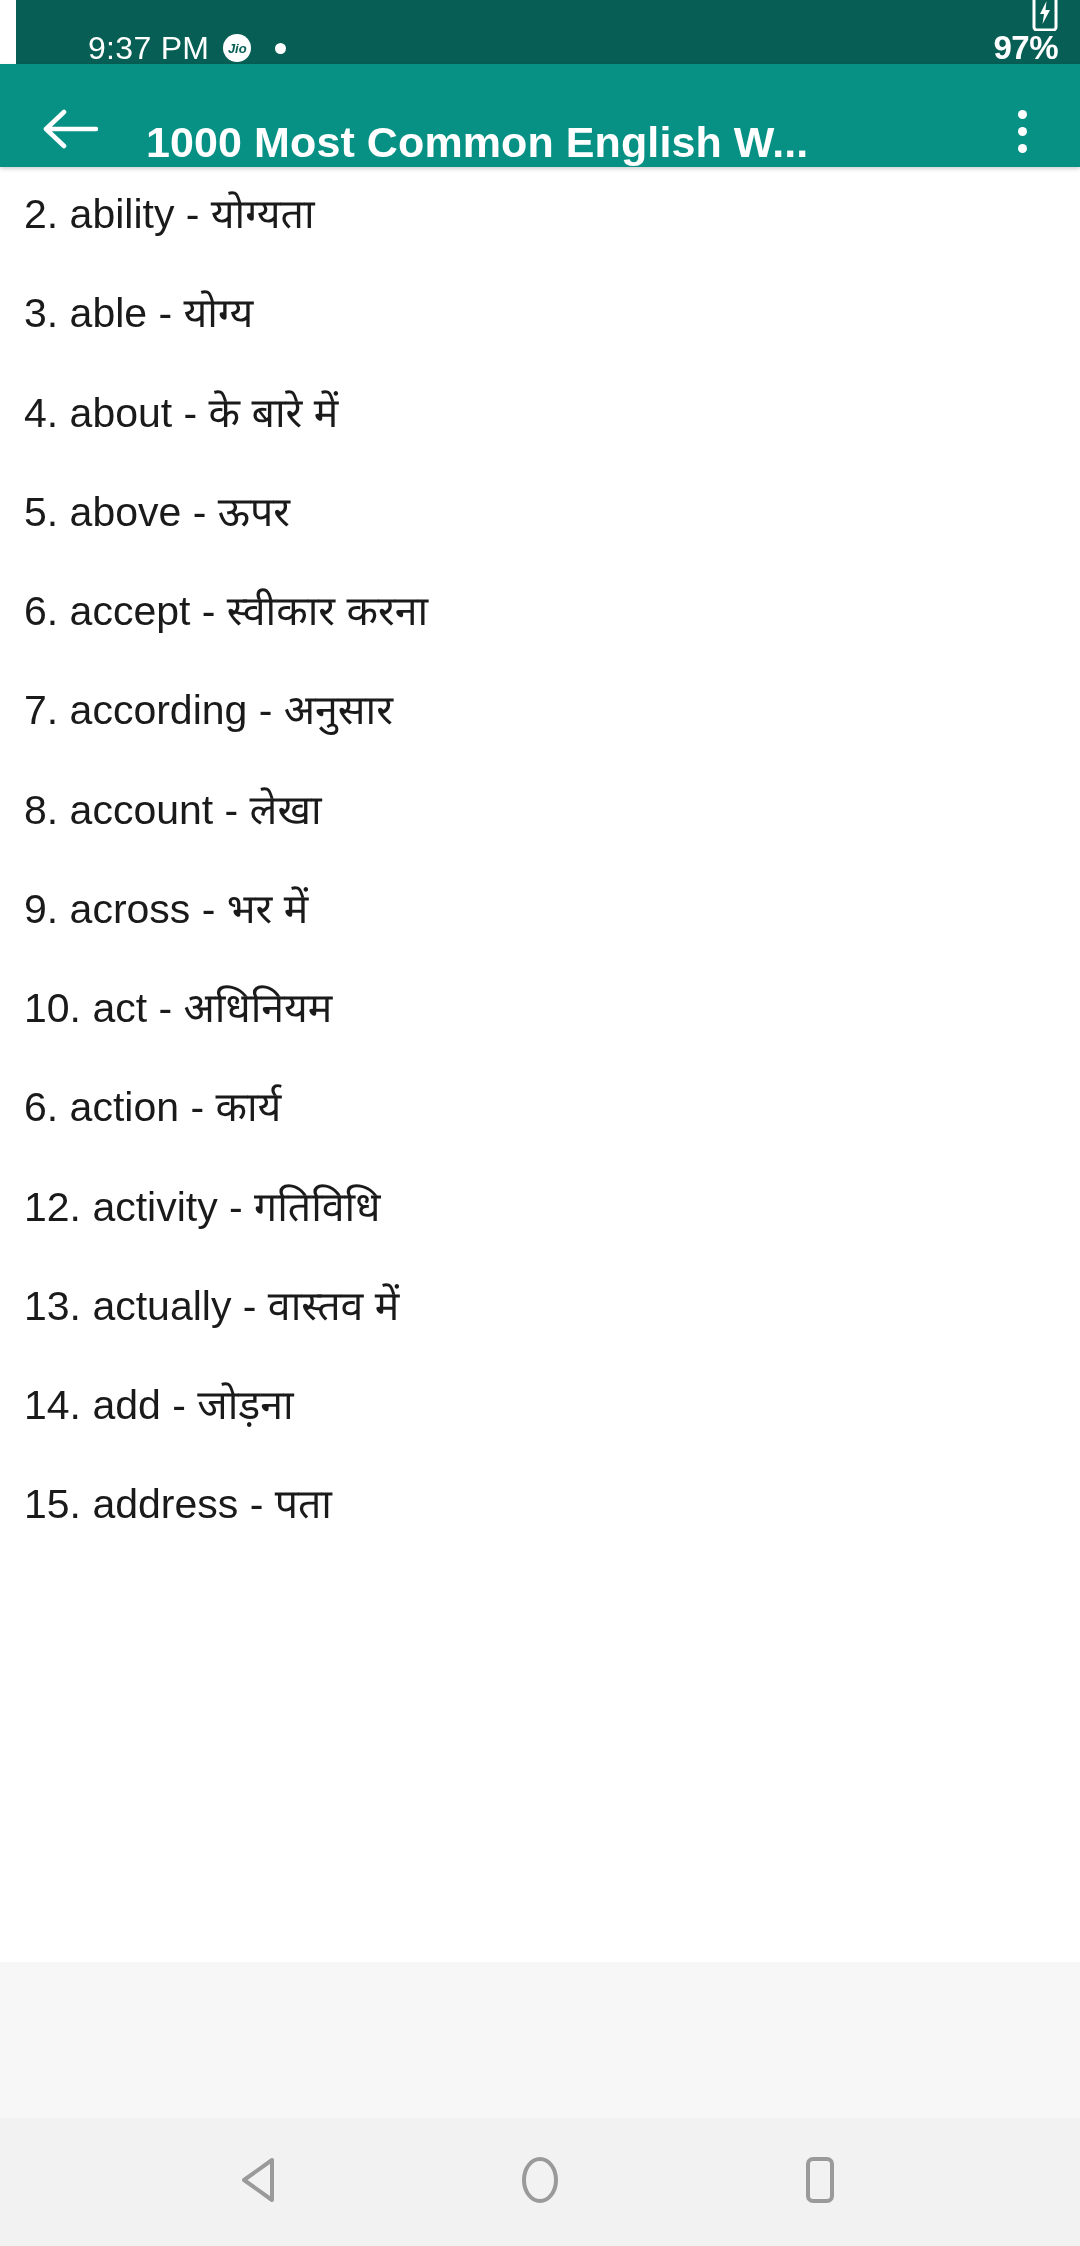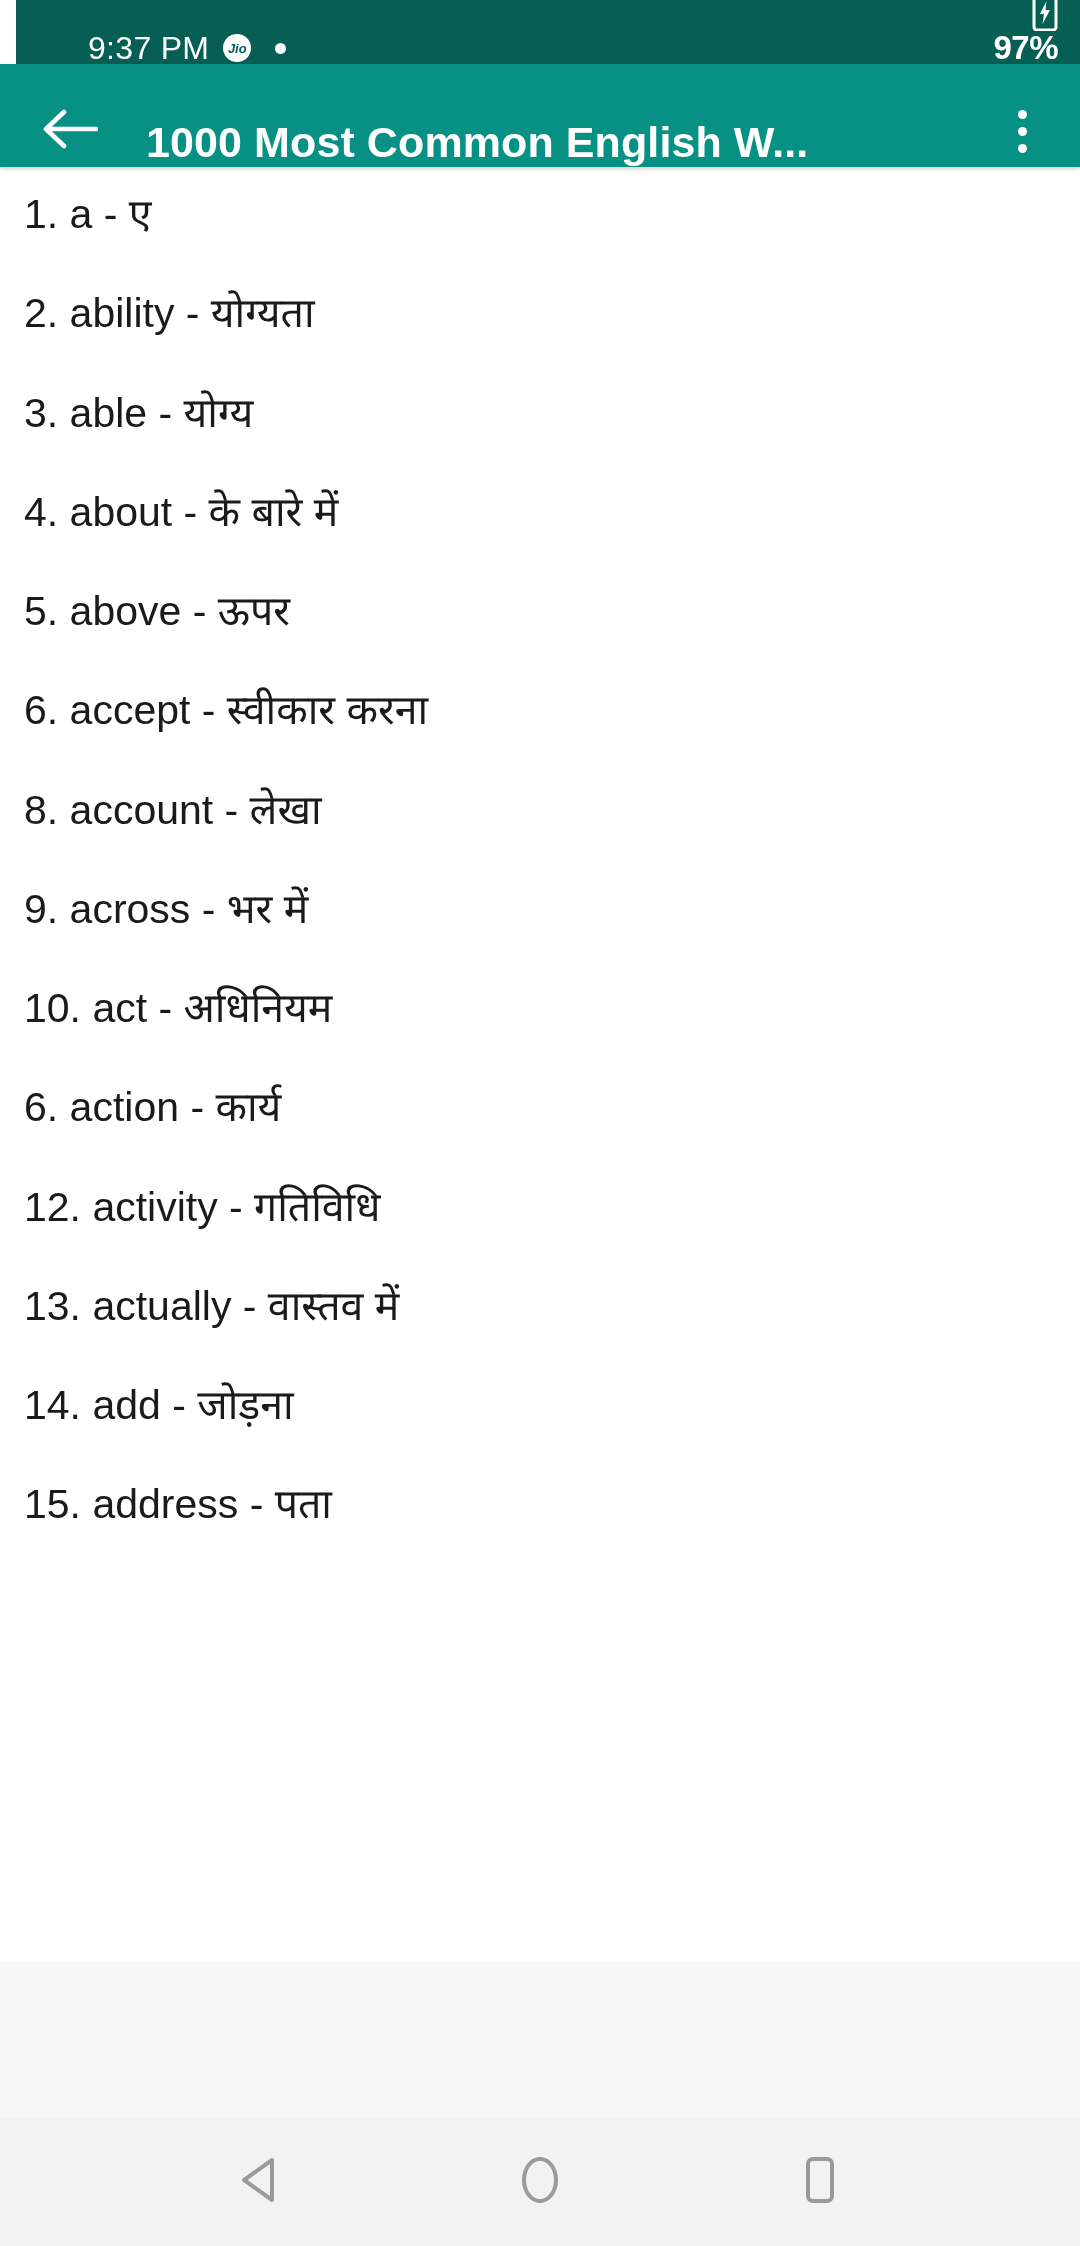--- a/index.html
+++ b/index.html
@@ -305,26 +305,26 @@
     <div class="app-title">1000 Most Common English W...</div>
     <div class="kebab-btn">
       <i></i>
       <i></i>
       <i></i>
     </div>
   </div>
 
   <div class="content">
     <ul class="word-list">
-      <li class="word-item">1. a - ए</li>
       <li class="word-item">2. ability - योग्यता</li>
       <li class="word-item">3. able - योग्य</li>
       <li class="word-item">4. about - के बारे में</li>
       <li class="word-item">5. above - ऊपर</li>
       <li class="word-item">6. accept - स्वीकार करना</li>
+      <li class="word-item">7. according - अनुसार</li>
       <li class="word-item">8. account - लेखा</li>
       <li class="word-item">9. across - भर में</li>
       <li class="word-item">10. act - अधिनियम</li>
       <li class="word-item">6. action - कार्य</li>
       <li class="word-item">12. activity - गतिविधि</li>
       <li class="word-item">13. actually - वास्तव में</li>
       <li class="word-item">14. add - जोड़ना</li>
       <li class="word-item">15. address - पता</li>
     </ul>
   </div>

